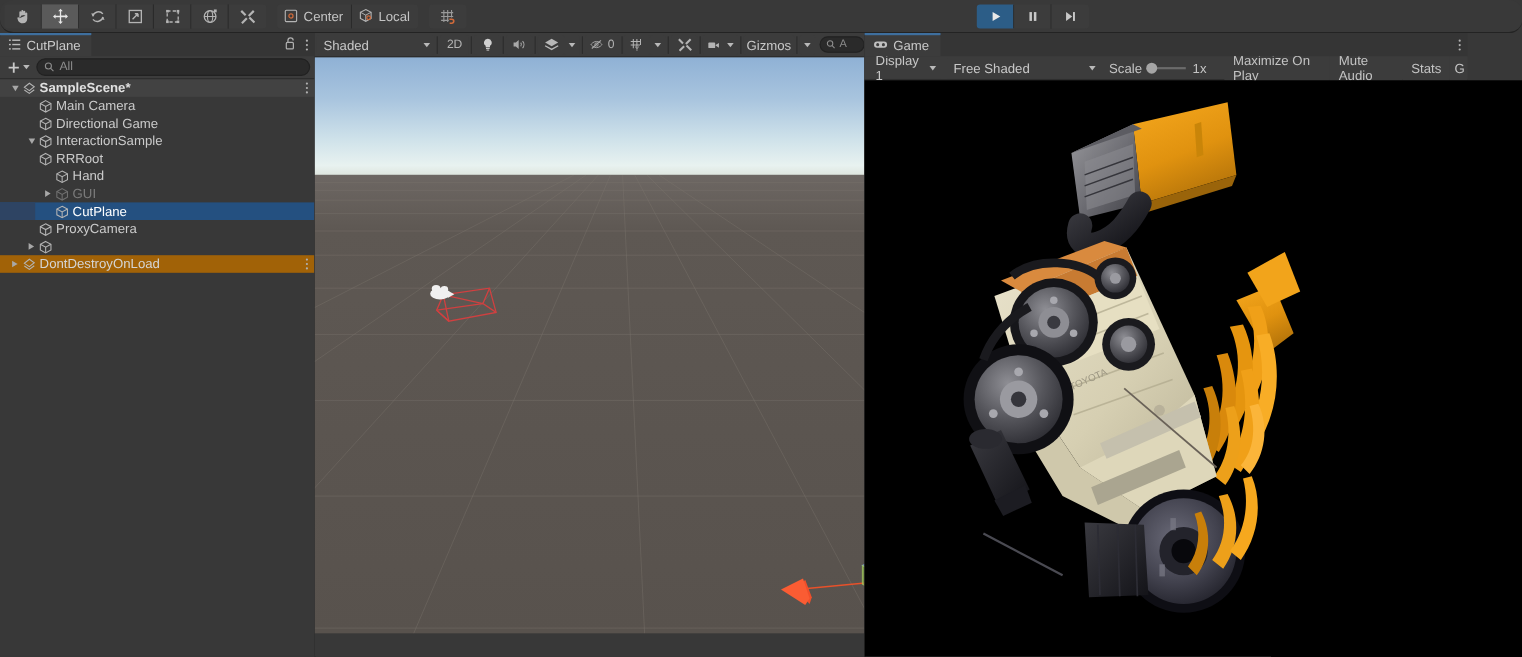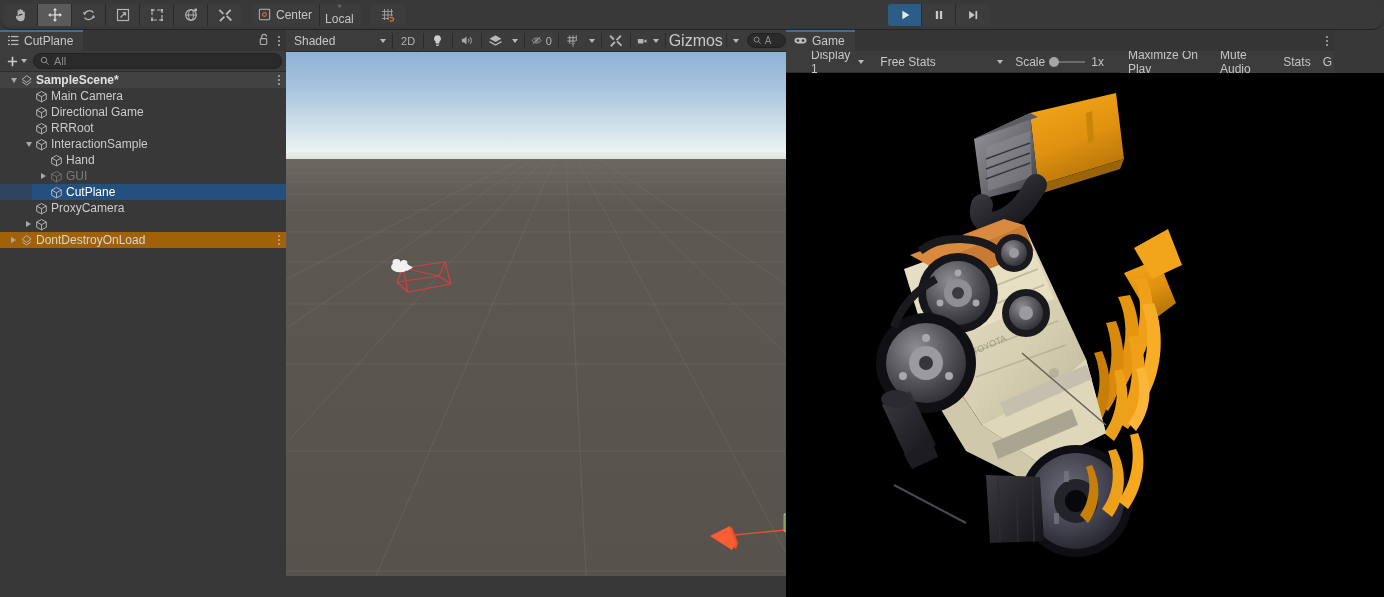--- a/index.html
+++ b/index.html
@@ -30,21 +30,21 @@
   .tbtn:first-child { border-radius: 3px 0 0 3px; }
   .tbtn:last-child { border-radius: 0 3px 3px 0; border-right: none; }
   .tbtn.sel { background: #5a5a5a; color: #e4e4e4; }
   .pivot-group { display: flex; align-items: center; height: 22px; margin-left: 10px; }
   .pbtn {
     height: 22px; padding: 0 7px 0 5px; background: #3c3c3c; border: none;
     border-right: 1px solid #2a2a2a; display: flex; align-items: center; gap: 4px;
     color: #c4c4c4; font-size: 12px; cursor: default;
   }
   .pbtn:first-child { border-radius: 3px 0 0 3px; }
-  .pbtn:last-child { border-radius: 0 3px 3px 0; border-right: none; flex-direction: column; }
+  .pbtn:last-child { border-radius: 0 3px 3px 0; border-right: none; }
   .snapbtn {
     height: 22px; width: 34px; margin-left: 10px; background: #3c3c3c;
     border-radius: 3px; display: flex; align-items: center; justify-content: center;
     cursor: default;
   }
 
   
   .play-group {
     position: absolute; left: 888px; top: 4px; height: 22px;
     display: flex; align-items: center;
@@ -376,45 +376,45 @@
               <g fill="none" stroke="#b4b4b4" stroke-width="1.05">
                 <path d="M7 1.6L12.2 4.4v5.6L7 12.8 1.8 10V4.4z"></path>
                 <path d="M1.8 4.4L7 7.2l5.2-2.8M7 7.2v5.6"></path>
               </g>
             </svg>
           </span>
           <span class="hlabel">Directional Game</span>
         </div>
         <div class="hrow">
           <span class="indent" style="width: 23px;"></span>
-          <span class="tri"></span>
+          <span class="tri">
+            <span class="tri-down"></span>
+          </span>
           <span class="hicon">
             <svg width="13" height="13" viewBox="0 0 14 14">
               <g fill="none" stroke="#b4b4b4" stroke-width="1.05">
                 <path d="M7 1.6L12.2 4.4v5.6L7 12.8 1.8 10V4.4z"></path>
                 <path d="M1.8 4.4L7 7.2l5.2-2.8M7 7.2v5.6"></path>
               </g>
             </svg>
           </span>
-          <span class="hlabel">RRRoot</span>
+          <span class="hlabel">InteractionSample</span>
         </div>
         <div class="hrow">
           <span class="indent" style="width: 23px;"></span>
-          <span class="tri">
-            <span class="tri-down"></span>
-          </span>
+          <span class="tri"></span>
           <span class="hicon">
             <svg width="13" height="13" viewBox="0 0 14 14">
               <g fill="none" stroke="#b4b4b4" stroke-width="1.05">
                 <path d="M7 1.6L12.2 4.4v5.6L7 12.8 1.8 10V4.4z"></path>
                 <path d="M1.8 4.4L7 7.2l5.2-2.8M7 7.2v5.6"></path>
               </g>
             </svg>
           </span>
-          <span class="hlabel">InteractionSample</span>
+          <span class="hlabel">RRRoot</span>
         </div>
         <div class="hrow">
           <span class="indent" style="width: 38px;"></span>
           <span class="tri"></span>
           <span class="hicon">
             <svg width="13" height="13" viewBox="0 0 14 14">
               <g fill="none" stroke="#b4b4b4" stroke-width="1.05">
                 <path d="M7 1.6L12.2 4.4v5.6L7 12.8 1.8 10V4.4z"></path>
                 <path d="M1.8 4.4L7 7.2l5.2-2.8M7 7.2v5.6"></path>
               </g>
@@ -571,21 +571,21 @@
       <div class="vsep"></div>
       <div class="sv-btn">
         <svg width="15" height="12" viewBox="0 0 16 12">
             <rect x="1.2" y="3" width="8" height="6.4" rx="1" fill="#b4b4b4"></rect>
             <path d="M9.6 6l4-2.6v5.6L9.6 6.4z" fill="#b4b4b4"></path>
           </svg>
         <span class="caret" style="margin-left:3px"></span>
       </div>
       <div class="vsep"></div>
       <div class="sv-btn" style="padding:0 5px">
-        <span style="font-size:16px;color:#c8c8c8">Gizmos</span>
+        <span style="font-size:12px;color:#c8c8c8">Gizmos</span>
       </div>
       <div class="vsep"></div>
       <div class="sv-btn" style="min-width:14px;padding:0 3px">
         <span class="caret"></span>
       </div>
       <div class="sv-search" style="width:44px;margin-left:4px">
         <svg width="9" height="9" viewBox="0 0 12 12">
             <circle cx="4.8" cy="4.8" r="3.3" fill="none" stroke="#8d8d8d" stroke-width="1.3"></circle>
             <path d="M7.3 7.3l3 3" stroke="#8d8d8d" stroke-width="1.3"></path>
           </svg>
@@ -676,26 +676,26 @@
       <div class="tab-right">
         <span class="kebab">
             <i></i>
             <i></i>
             <i></i>
           </span>
       </div>
     </div>
 
     <div class="gv-toolbar">
-      <div class="gv-dd" style="width:76px;margin-left:19px">
+      <div class="gv-dd" style="width:76px;margin-left:4px">
         <span>Display 1</span>
         <span class="caret"></span>
       </div>
       <div class="gv-dd" style="width:166px;margin-left:6px">
-        <span>Free Stats</span>
+        <span>Free Shaded</span>
         <span class="caret"></span>
       </div>
       <div class="gv-scale">
         <span>Scale</span>
         <span class="slider-track">
             <span class="slider-knob"></span>
           </span>
         <span>1x</span>
       </div>
       <div class="gv-btn" style="margin-left:8px">

